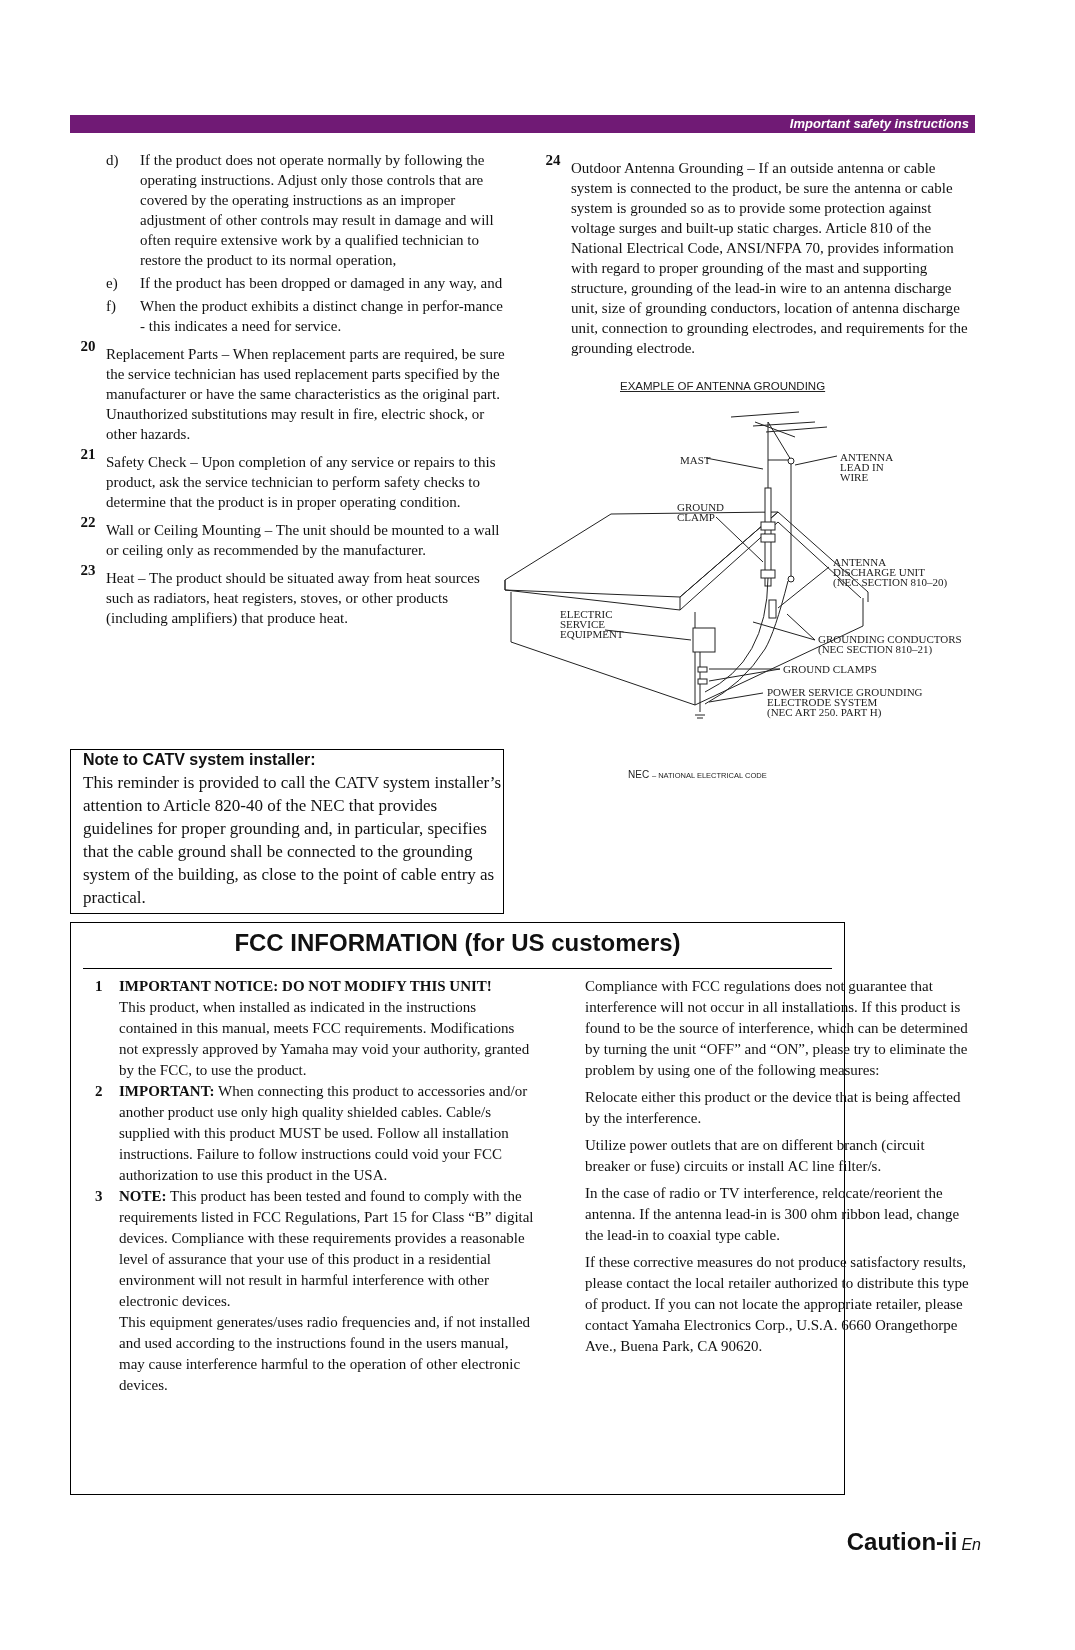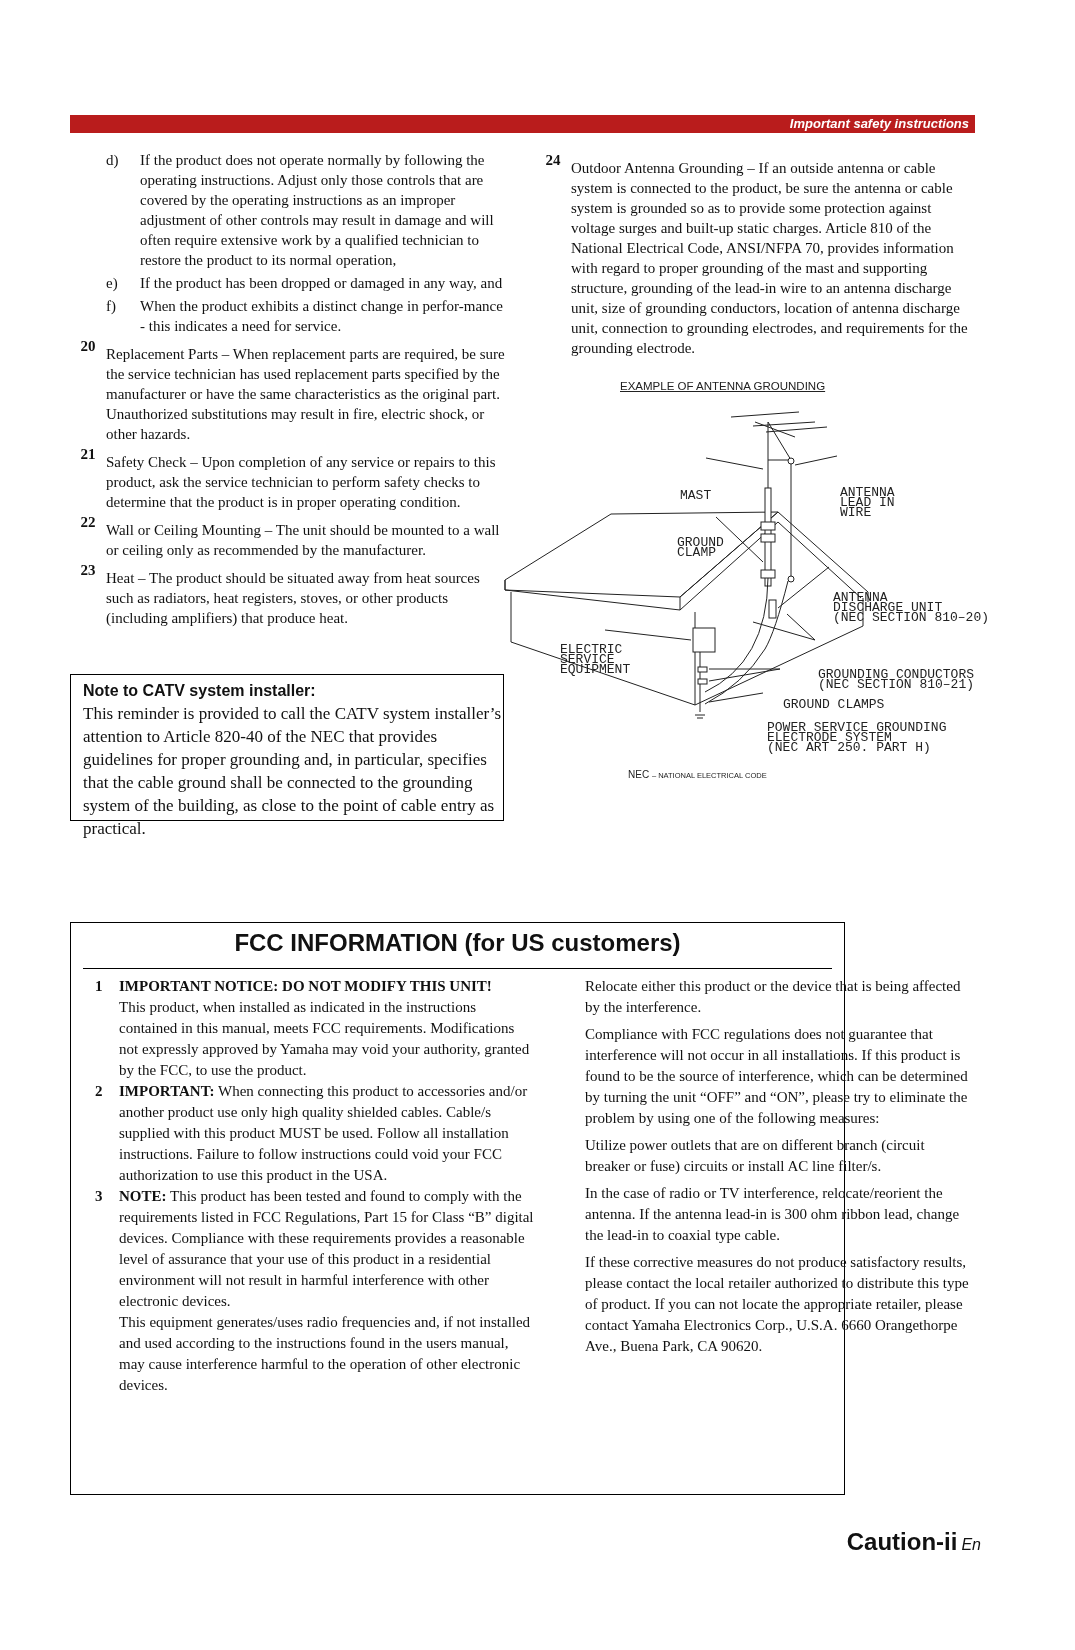--- a/index.html
+++ b/index.html
@@ -1,39 +1,39 @@
 <!DOCTYPE html>
 <html><head>
 <meta charset="utf-8">
 <style>
   html, body { margin: 0; padding: 0; background: #ffffff; }
   body { width: 1075px; height: 1650px; position: relative; overflow: hidden; color: #111; }
 
-  .header-bar { position: absolute; left: 70px; top: 115px; width: 905px; height: 18px; background: #b91c1c; }
+  .header-bar { position: absolute; left: 70px; top: 115px; width: 905px; height: 18px; background: #701a75; }
   .header-bar span { position: absolute; right: 6px; top: 1px; color: #fff; font: italic bold 13px "Liberation Sans", sans-serif; }
 
   .col { position: absolute; font-family: "Liberation Serif", serif; font-size: 15px; line-height: 20px; }
   .left-col { left: 70px; top: 150px; width: 440px; }
   .right-col { left: 535px; top: 150px; width: 440px; }
 
   .sub-item { display: flex; margin-left: 36px; margin-bottom: 3px; }
   .sub-item .lbl { width: 34px; flex: none; }
   .sub-item .txt { flex: 1; }
 
   .num-item { display: flex; margin-bottom: 0; }
   .num-item .num { width: 36px; flex: none; font-weight: bold; text-align: center; }
   .num-item .txt { flex: 1; margin-top: 8px; }
 
-  .note-box { position: absolute; left: 70px; top: 674px; width: 434px; height: 147px; border: 1px solid #000; padding: 6px 0 0 12px; box-sizing: border-box; }
+  .note-box { position: absolute; left: 70px; top: 749px; width: 434px; height: 165px; border: 1px solid #000; padding: 0 0 0 12px; box-sizing: border-box; }
   .note-title { font: bold 16px "Liberation Sans", sans-serif; line-height: 20px; }
   .note-body { font: 17px "Liberation Serif", serif; line-height: 23px; margin-top: 1px; width: 420px; }
 
   .diagram { position: absolute; left: 495px; top: 372px; width: 500px; height: 410px; }
   .diagram svg { position: absolute; left: 0; top: 0; }
-  .dlabel { position: absolute; font-family: Liberation Mono, monospace; font-size: 13px; line-height: 10px; color: #222; white-space: pre; margin-top: 36px; }
+  .dlabel { position: absolute; font-family: Liberation Serif, serif; font-size: 11px; line-height: 10px; color: #222; white-space: pre; }
   .dtitle { position: absolute; left: 125px; top: 8px; font: 11.5px "Liberation Sans", sans-serif; color: #222; text-decoration: underline; }
   .nec { position: absolute; left: 108px; top: 397px; font: 10px "Liberation Sans", sans-serif; color: #222; padding-left: 25px; }
   .nec small { font-size: 7.5px; }
 
   .fcc-box { position: absolute; left: 70px; top: 922px; width: 775px; height: 573px; border: 1px solid #000; box-sizing: border-box; }
   .fcc-title { position: absolute; left: 0; width: 100%; top: 6px; text-align: center; font: bold 24px "Liberation Sans", sans-serif; }
   .fcc-rule { position: absolute; left: 12px; right: 12px; top: 45px; border-top: 1px solid #000; }
   .fcc-left { position: absolute; left: 24px; top: 53px; width: 440px; font: 15px "Liberation Serif", serif; line-height: 21px; }
   .fcc-right { position: absolute; left: 514px; top: 53px; width: 385px; font: 15px "Liberation Serif", serif; line-height: 21px; }
   .fcc-item { display: flex; }
@@ -197,22 +197,22 @@
     </div>
     <div class="fcc-item">
       <span class="num">3</span>
       <span class="txt">
         <b>NOTE:</b><span> This product has been tested and found to comply with the requirements listed in FCC Regulations, Part 15 for Class “B” digital devices. Compliance with these requirements provides a reasonable level of assurance that your use of this product in a residential environment will not result in harmful interference with other electronic devices.</span><br>
         <span>This equipment generates/uses radio frequencies and, if not installed and used according to the instructions found in the users manual, may cause interference harmful to the operation of other electronic devices.</span>
       </span>
     </div>
   </div>
   <div class="fcc-right">
+    <p>Compliance with FCC regulations does not guarantee that interference will not occur in all installations. If this product is found to be the source of interference, which can be determined by turning the unit “OFF” and “ON”, please try to eliminate the problem by using one of the following measures:</p>
     <p>Relocate either this product or the device that is being affected by the interference.</p>
-    <p>Compliance with FCC regulations does not guarantee that interference will not occur in all installations. If this product is found to be the source of interference, which can be determined by turning the unit “OFF” and “ON”, please try to eliminate the problem by using one of the following measures:</p>
     <p>Utilize power outlets that are on different branch (circuit breaker or fuse) circuits or install AC line filter/s.</p>
     <p>In the case of radio or TV interference, relocate/reorient the antenna. If the antenna lead-in is 300 ohm ribbon lead, change the lead-in to coaxial type cable.</p>
     <p>If these corrective measures do not produce satisfactory results, please contact the local retailer authorized to distribute this type of product. If you can not locate the appropriate retailer, please contact Yamaha Electronics Corp., U.S.A. 6660 Orangethorpe Ave., Buena Park, CA 90620.</p>
   </div>
 </div>
 
 <div class="footer">
   <span>Caution-ii</span><span class="en">En</span>
 </div>
 

